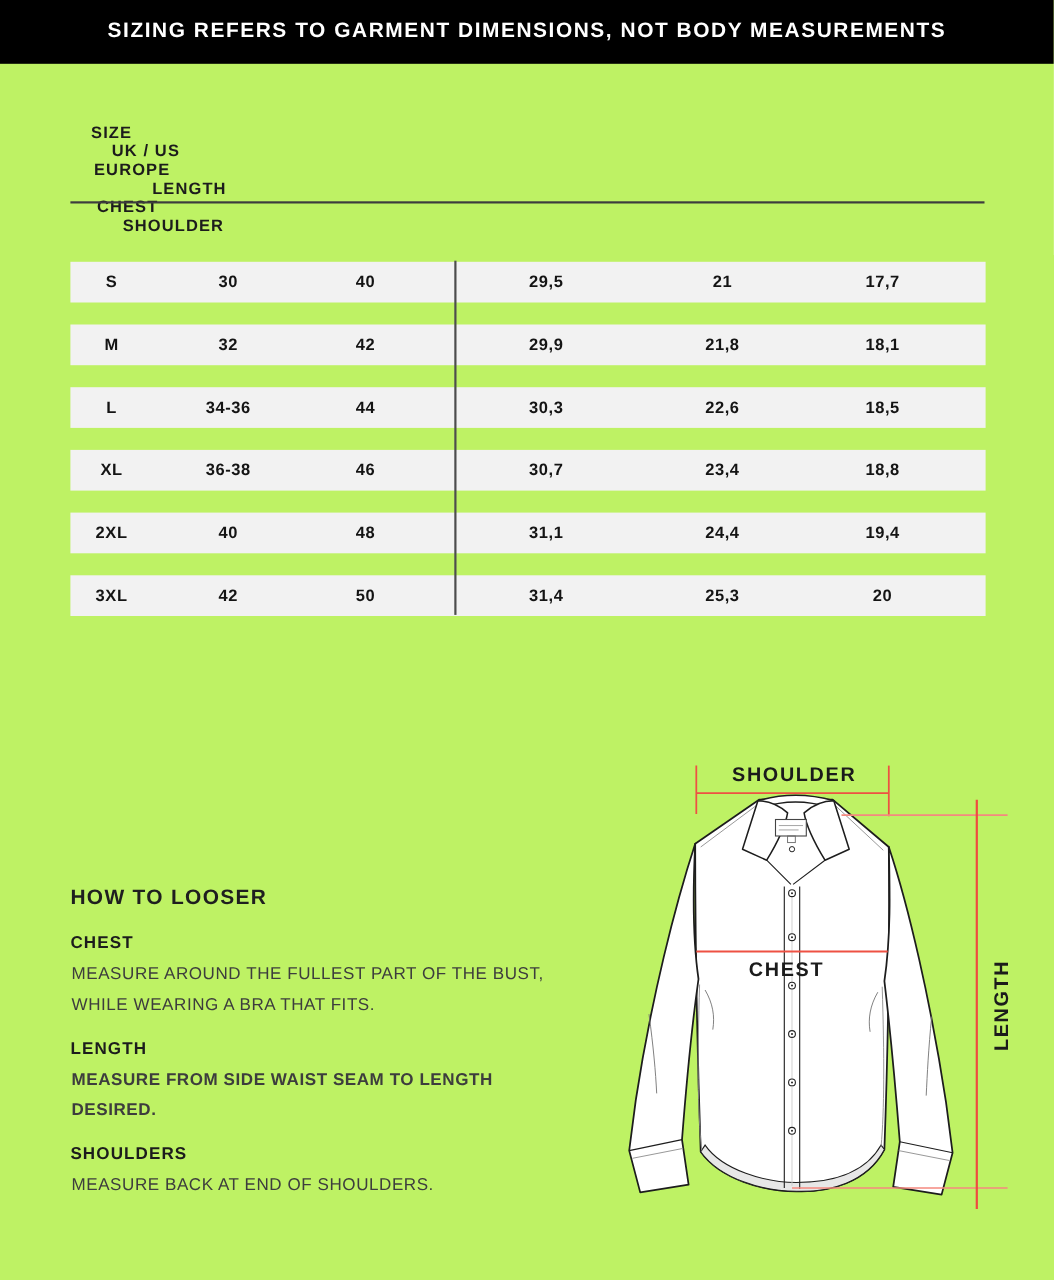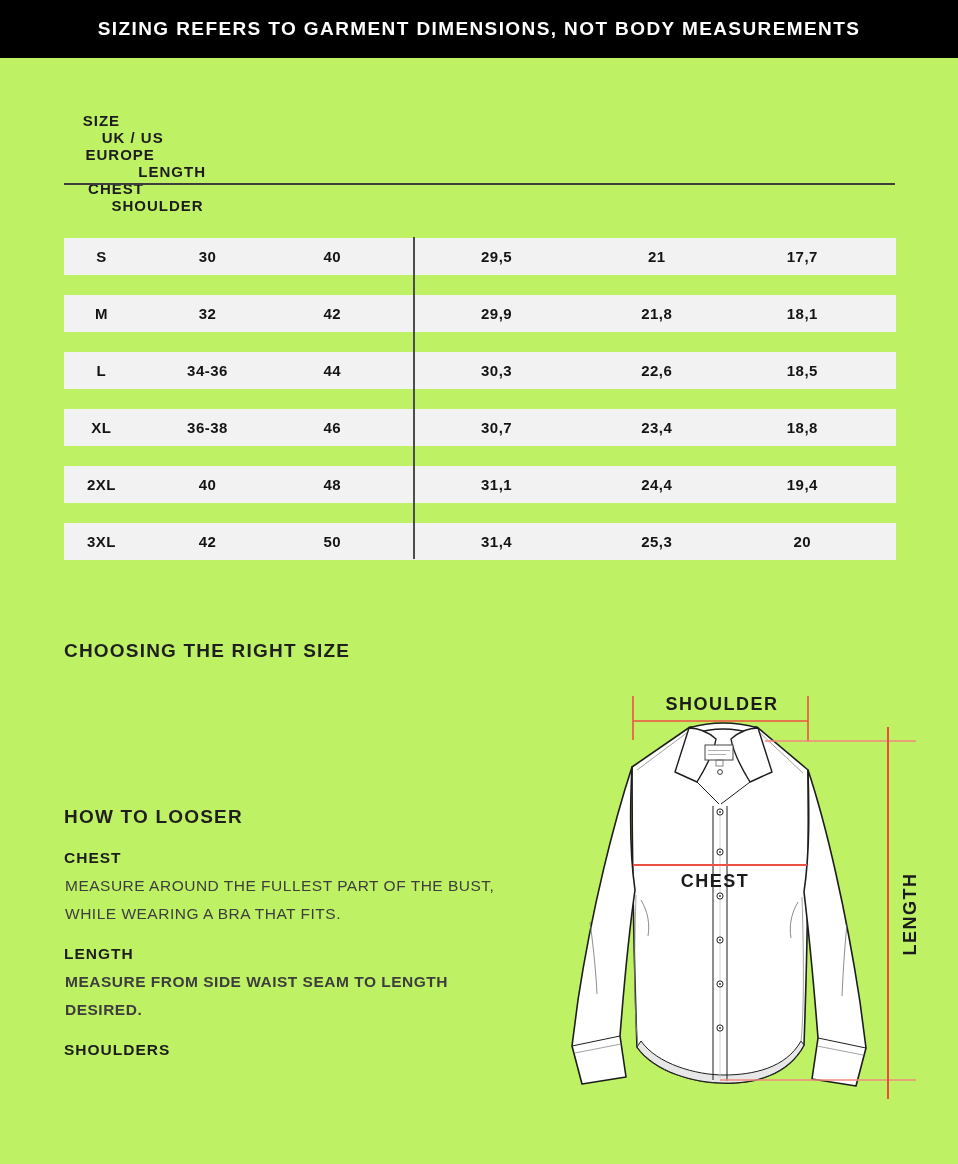--- a/index.html
+++ b/index.html
@@ -102,33 +102,33 @@
       <div class="col c1">3XL</div>
       <div class="col c2">42</div>
       <div class="col c3">50</div>
       <div class="col c4">31,4</div>
       <div class="col c5">25,3</div>
       <div class="col c6">20</div>
     </div>
   </div>
   <div class="vdivider"></div>
 
-  <div class="h-title choosing-title">CHOOSING THE RIGHT SIZE</div>
 
   <div class="h-title howto-title">HOW TO LOOSER</div>
 
   <div class="sub-label chest-label">CHEST</div>
   <div class="body-text chest-body">MEASURE AROUND THE FULLEST PART OF THE BUST,
 WHILE WEARING A BRA THAT FITS.</div>
 
   <div class="sub-label length-label">LENGTH</div>
   <div class="body-text length-body">MEASURE FROM SIDE WAIST SEAM TO LENGTH
 DESIRED.</div>
 
   <div class="sub-label shoulders-label">SHOULDERS</div>
+  <div class="body-text shoulders-body">MEASURE BACK AT END OF SHOULDERS.</div>
 
   <div class="diagram">
     <svg viewBox="0 0 400 470" width="400" height="470">
 
       <g stroke="#1d1d1d" stroke-width="1.6" fill="#ffffff" stroke-linejoin="round" stroke-linecap="round">
         <path d="M74,107 L132,67 L199,67 L250,110 C251,200 249,300 246,385 C230,415 196,424 166,423 C136,423 97,412 79,387 C76,300 74,200 74,107 Z"></path>
         <path d="M74,107 C56,162 34,248 20,340 L14,386 L24,424 L68,417 L62,376 C66,325 71,272 77,230 C71,189 72,147 74,107 Z"></path>
         <path d="M250,110 C268,164 288,250 302,342 L308,388 L298,426 L254,419 L260,378 C256,327 251,274 246,232 C252,191 251,149 250,110 Z"></path>
       </g>
 

